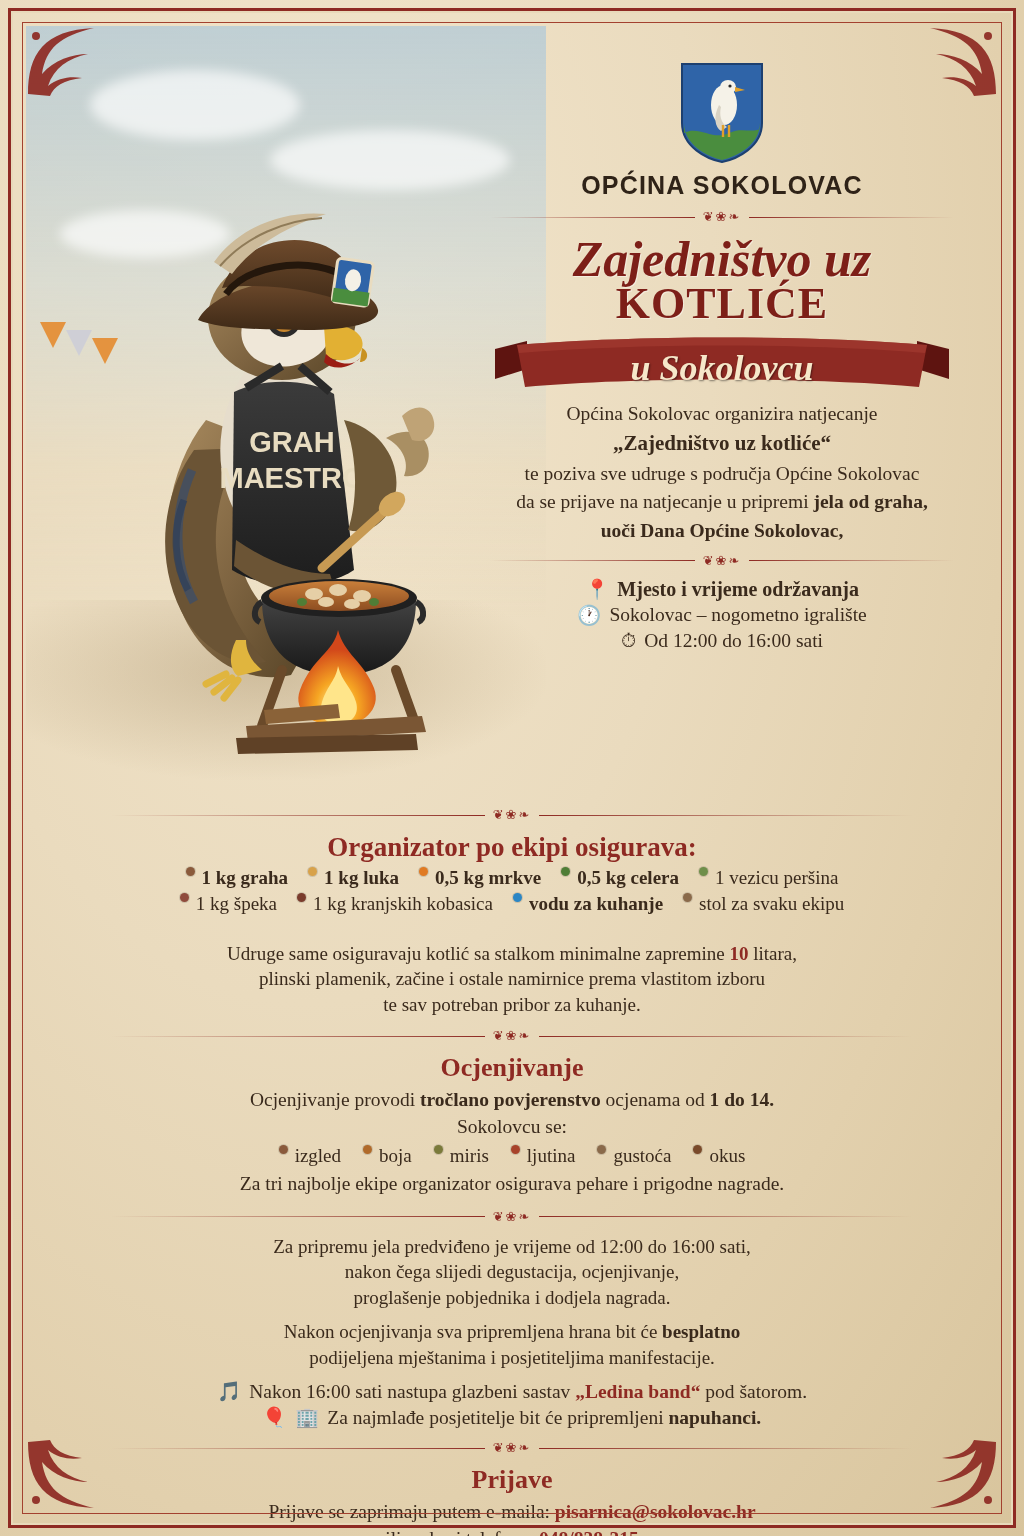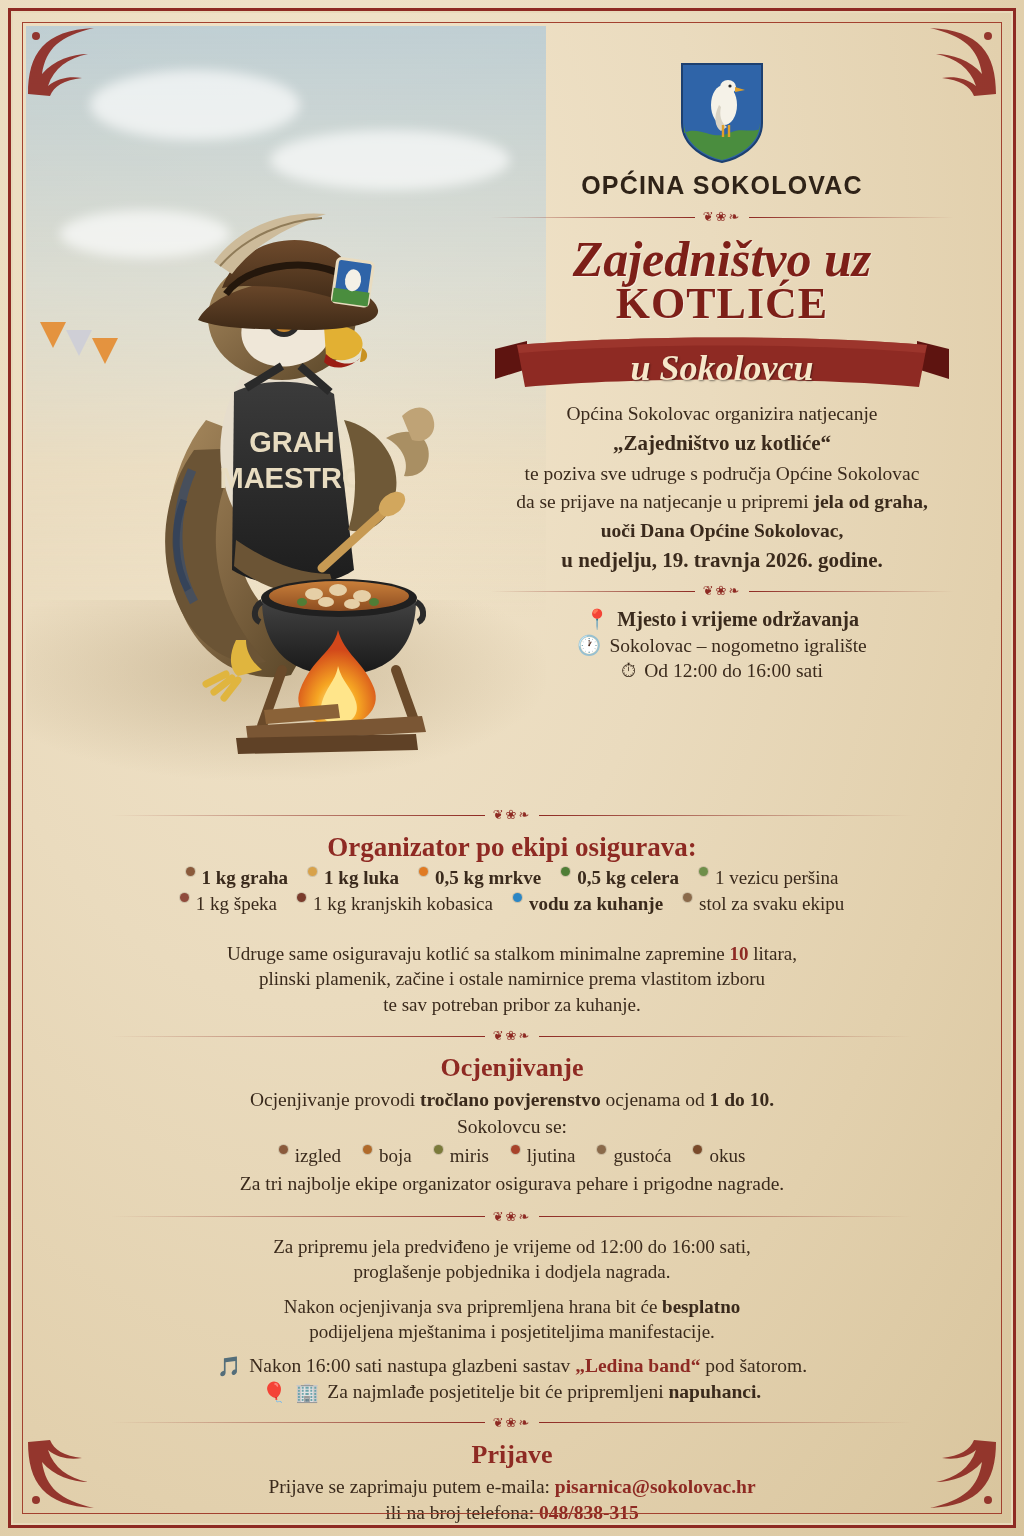--- a/index.html
+++ b/index.html
@@ -394,21 +394,20 @@
 
     <div class="para">Općina Sokolovac organizira natjecanje</div>
     <div class="para em" style="font-size:21px;">„Zajedništvo uz kotliće“</div>
     <div class="para">te poziva sve udruge s područja Općine Sokolovac</div>
     <div class="para">
       <span>da se prijave na natjecanje u pripremi </span><span class="b">jela od graha,</span>
     </div>
     <div class="para">
       <span class="b">uo</span><span class="b">či Dana Općine Sokolovac,</span>
     </div>
-    <div class="para em" style="font-size:21px;">u nedjelju, 19. travnja 2026. godine.</div>
 
     <div class="divider">
       <div class="line"></div>
         <div class="orn">❦❀❧</div>
         <div class="line r"></div>
     </div>
 
     <div class="loc-block">
       <div class="icon-line">
         <span class="pin">📍</span>
@@ -484,21 +483,21 @@
     </div>
 
     <div class="divider small-div">
       <div class="line"></div>
         <div class="orn">❦❀❧</div>
         <div class="line r"></div>
     </div>
 
     <div class="section-h smaller">Ocjenjivanje</div>
     <div class="judge-line">
-      <span>Ocjenjivanje provodi </span><span class="b">tročlano povjerenstvo</span><span> ocjenama od </span><span class="b">1 do 10.</span>
+      <span>Ocjenjivanje provodi </span><span class="b">tročlano povjerenstvo</span><span> ocjenama od </span><span class="b">1 do 14.</span>
     </div>
     <div class="judge-line">Sokolovcu se:</div>
 
     <div class="crit">
       <div class="bullet-item">
         <i class="dot" style="background:#8a5a3b"></i>
         <span>izgled</span>
       </div>
       <div class="bullet-item">
         <i class="dot" style="background:#b06a2a"></i>
@@ -525,20 +524,21 @@
     <div class="judge-line">Za tri najbolje ekipe organizator osigurava pehare i prigodne nagrade.</div>
 
     <div class="divider small-div">
       <div class="line"></div>
         <div class="orn">❦❀❧</div>
         <div class="line r"></div>
     </div>
 
     <div class="note" style="margin-top:2px;">
       <div>Za pripremu jela predviđeno je vrijeme od 12:00 do 16:00 sati,</div>
+      <div>nakon čega slijedi degustacija, ocjenjivanje,</div>
       <div>proglašenje pobjednika i dodjela nagrada.</div>
       <div style="margin-top:9px;">
         <span>Nakon ocjenjivanja sva pripremljena hrana bit će </span><span class="b">besplatno</span>
       </div>
       <div>podijeljena mještanima i posjetiteljima manifestacije.</div>
     </div>
 
     <div class="icon-line" style="margin-top:10px;">
       <span>🎵</span>
       <span>

